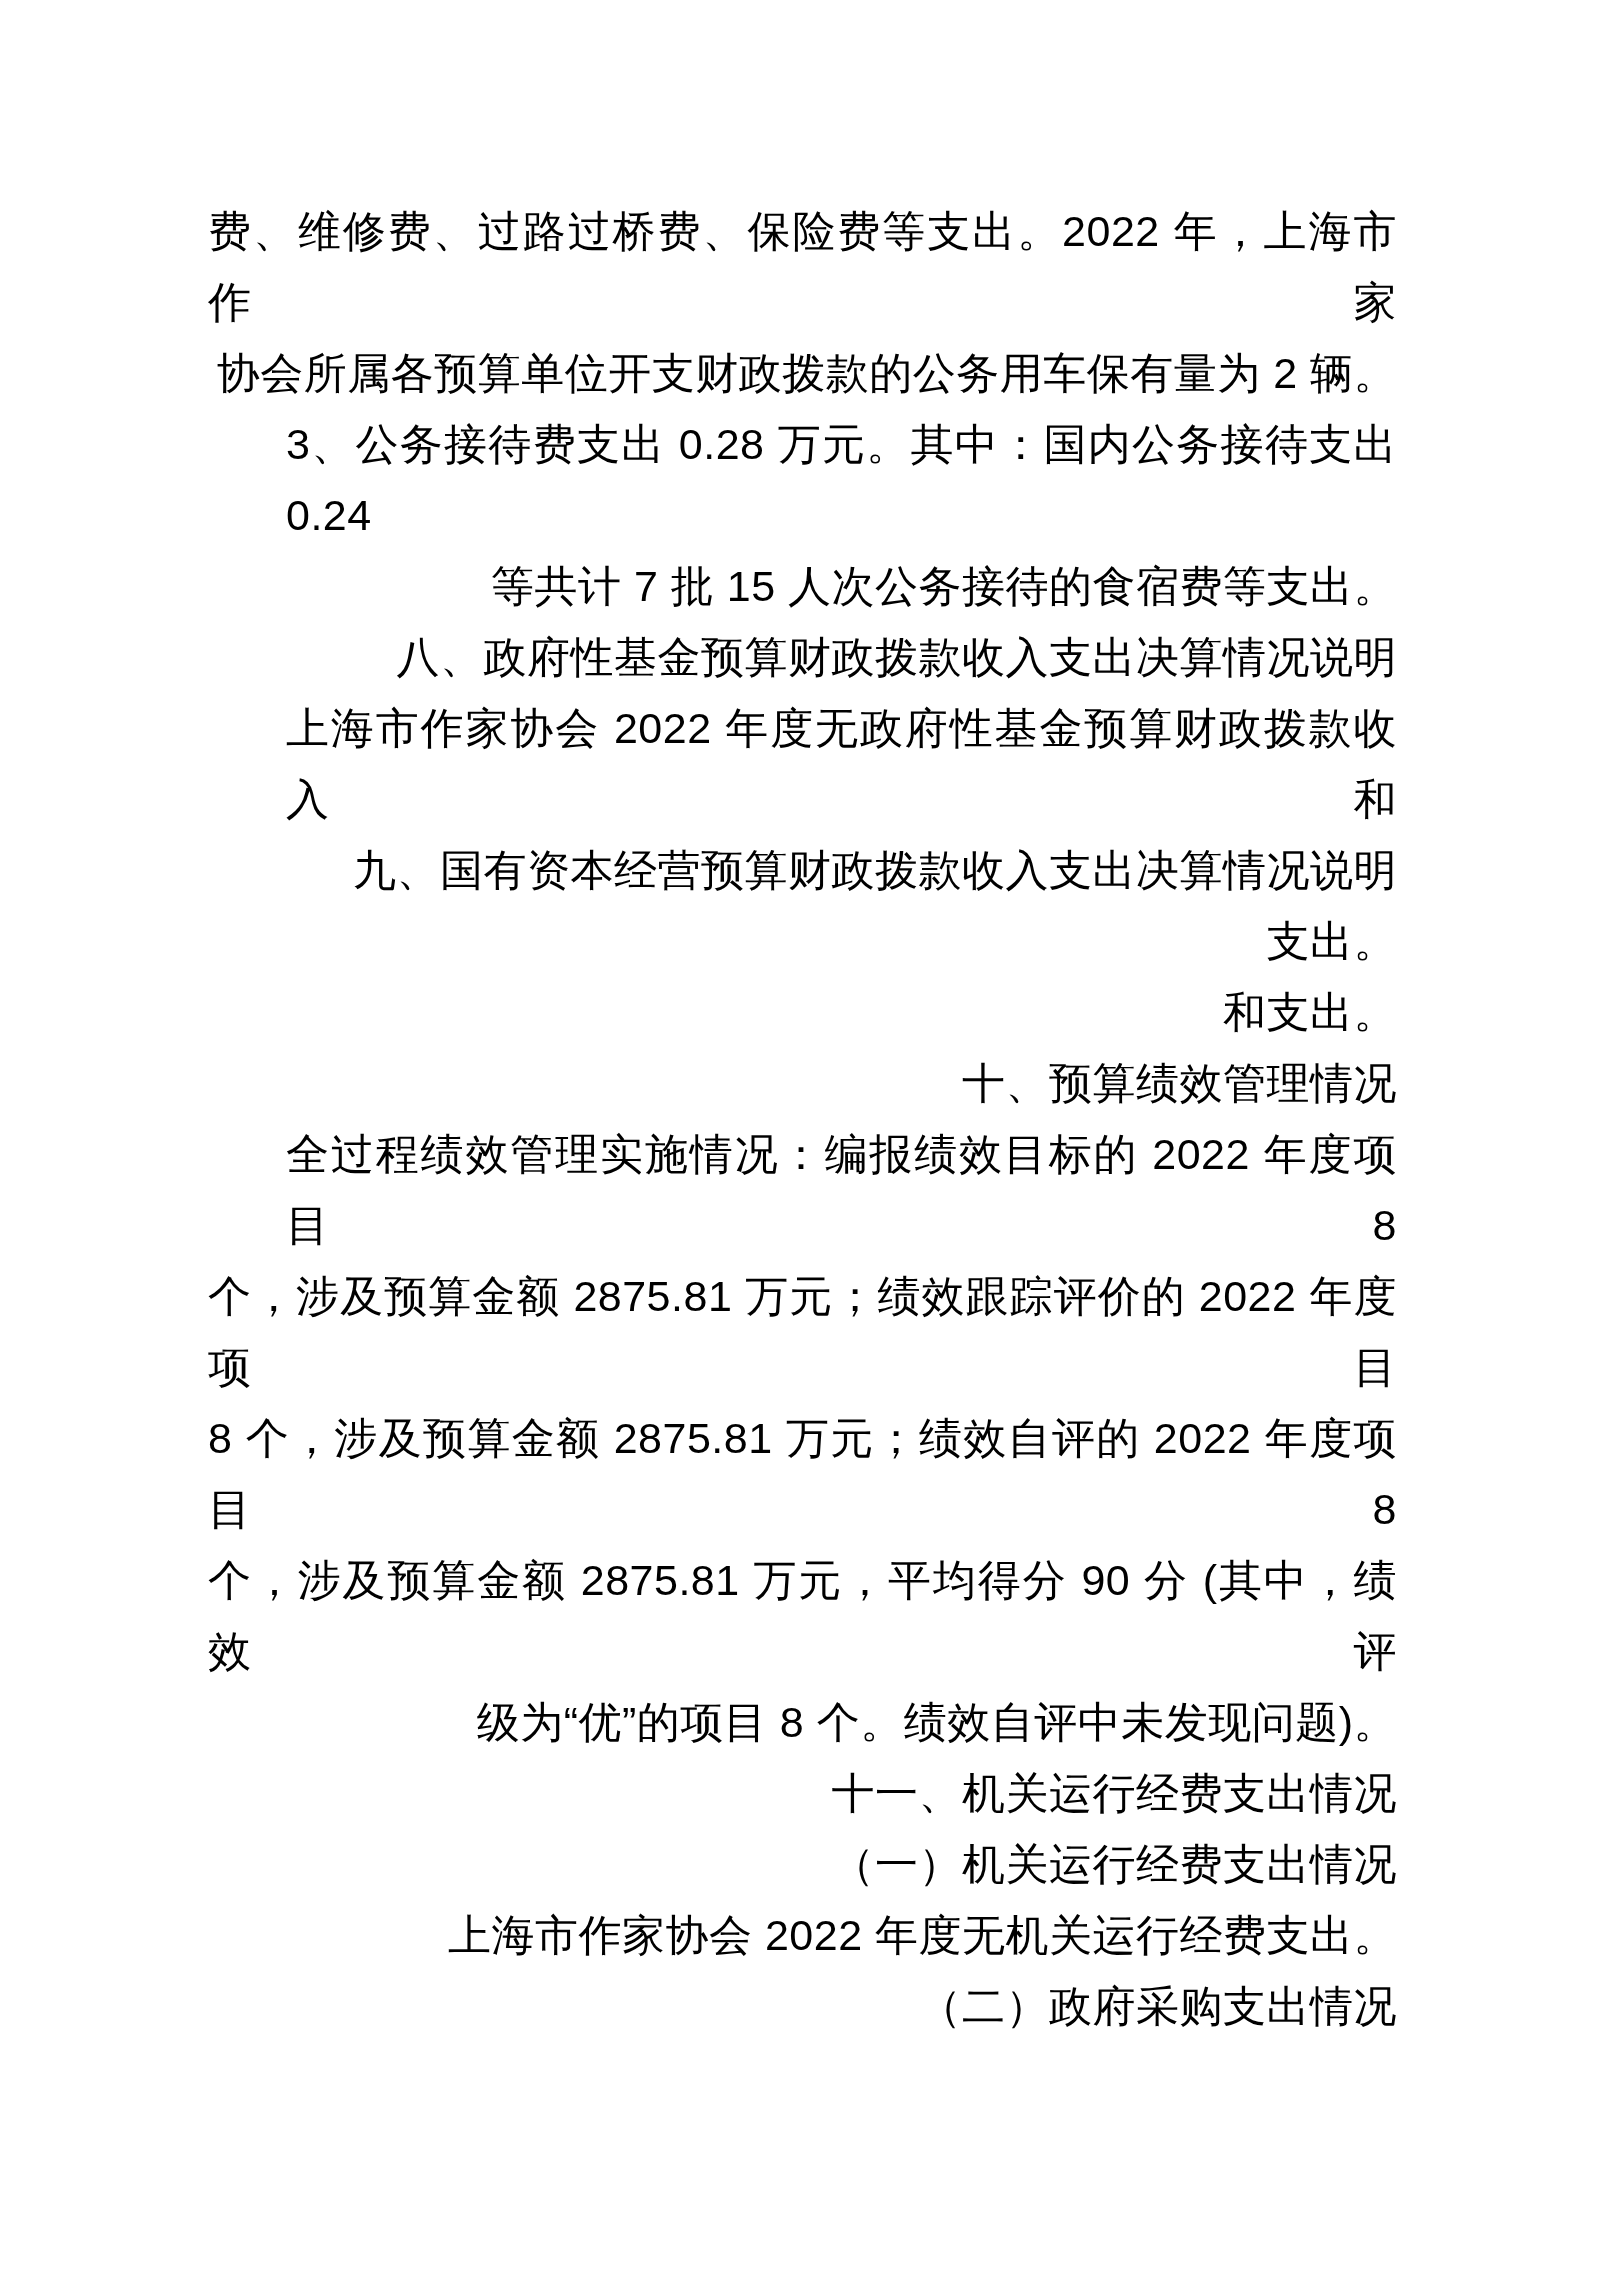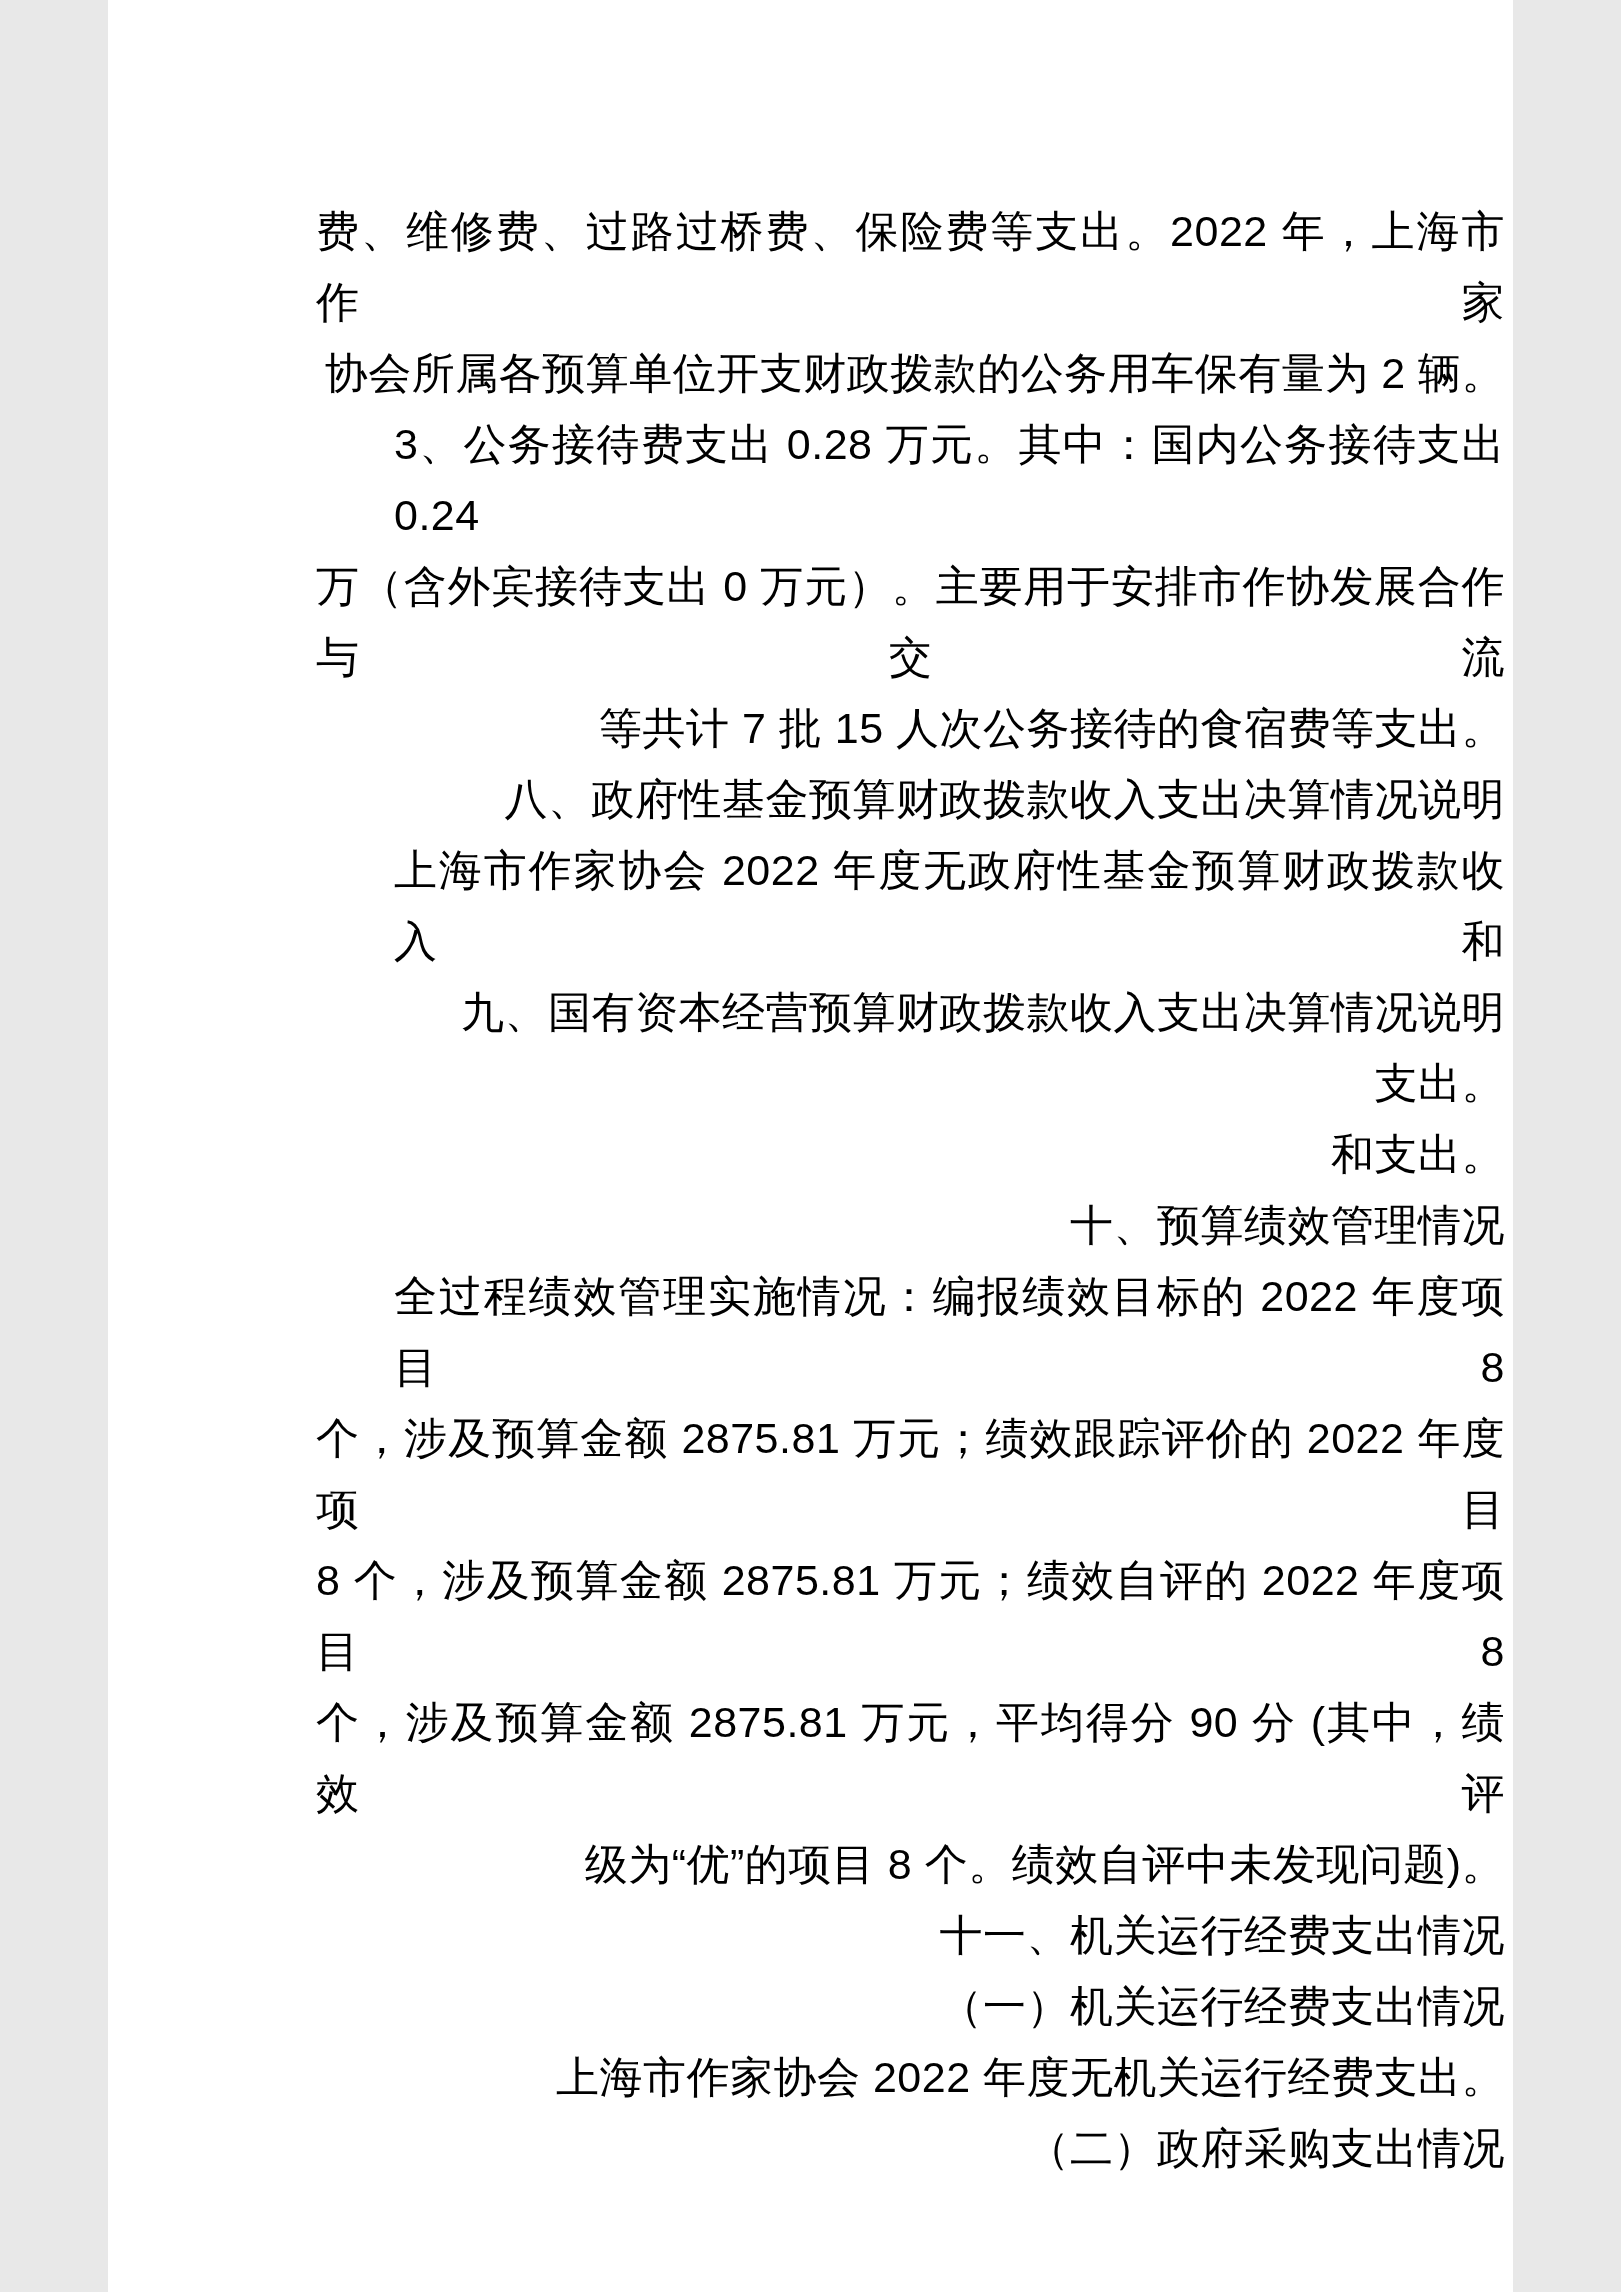--- a/index.html
+++ b/index.html
@@ -2,21 +2,21 @@
 <html><head>
 <meta charset="utf-8">
 <style>
   html, body {
     margin: 0;
     padding: 0;
     background: #e8e8e8;
   }
   .page {
     position: relative;
-    width: 1405px;
+    width: 1621px;
     height: 2293px;
     margin: 0 auto;
     background: #ffffff;
     color: #000000;
     font-family: "Liberation Sans", sans-serif;
     overflow: hidden;
   }
   .content {
     position: absolute;
     left: 208px;
@@ -44,21 +44,20 @@
   }
 </style>
 </head>
 <body>
 
 <div class="page">
   <div class="content">
     <div class="line fill">费、维修费、过路过桥费、保险费等支出。2022 年，上海市作家</div>
     <div class="line">协会所属各预算单位开支财政拨款的公务用车保有量为 2 辆。</div>
     <div class="line fill indent">3、公务接待费支出 0.28 万元。其中：国内公务接待支出 0.24</div>
-    <div class="line fill">万（含外宾接待支出 0 万元）。主要用于安排市作协发展合作与交流</div>
     <div class="line">等共计 7 批 15 人次公务接待的食宿费等支出。</div>
     <div class="line bold indent">八、政府性基金预算财政拨款收入支出决算情况说明</div>
     <div class="line fill indent">上海市作家协会 2022 年度无政府性基金预算财政拨款收入和</div>
     <div class="line bold indent">九、国有资本经营预算财政拨款收入支出决算情况说明</div>
     <div class="line">支出。</div>
     <div class="line">和支出。</div>
     <div class="line bold indent">十、预算绩效管理情况</div>
     <div class="line fill indent">全过程绩效管理实施情况：编报绩效目标的 2022 年度项目 8</div>
     <div class="line fill">个，涉及预算金额 2875.81 万元；绩效跟踪评价的 2022 年度项目</div>
     <div class="line fill">8 个，涉及预算金额 2875.81 万元；绩效自评的 2022 年度项目 8</div>

